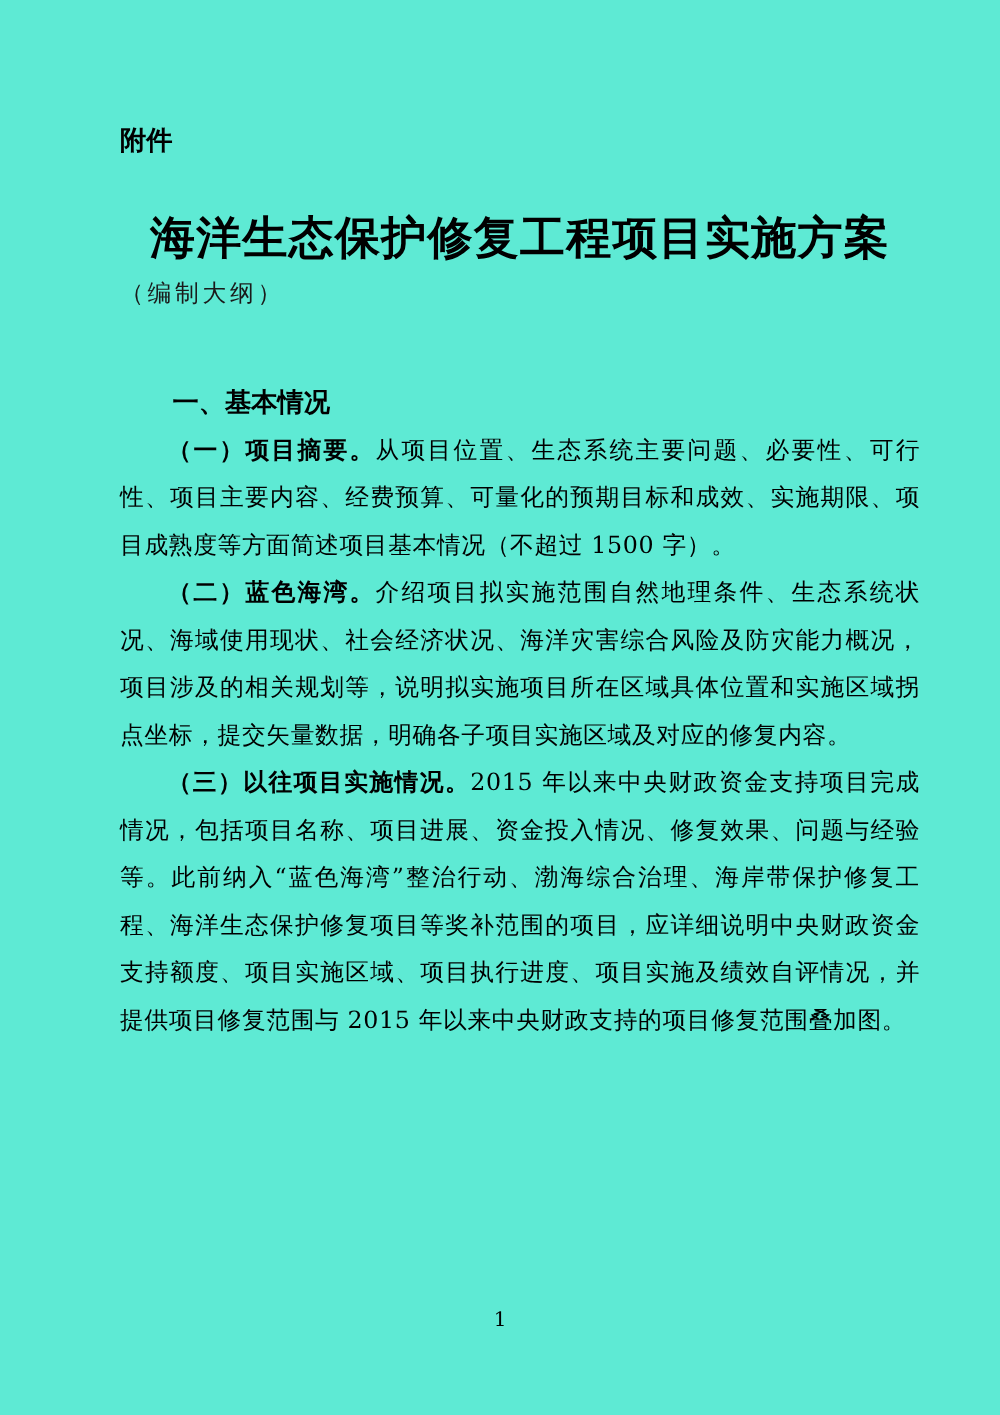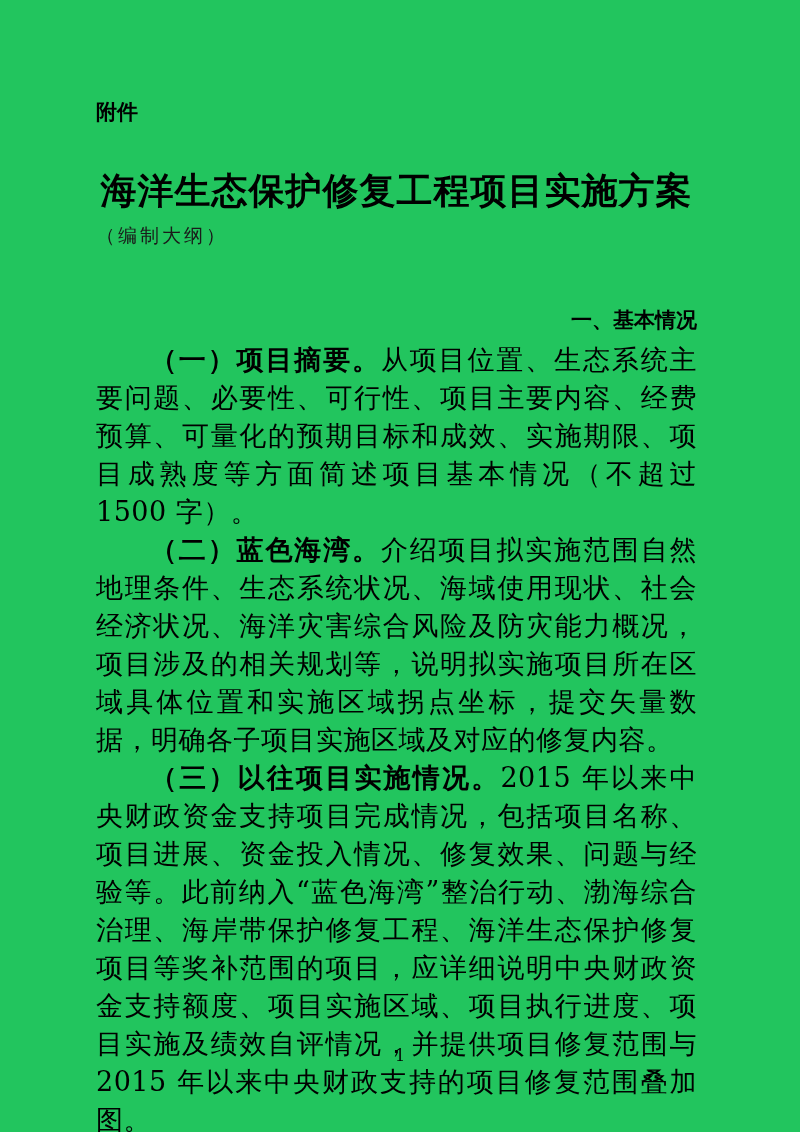--- a/index.html
+++ b/index.html
@@ -11,23 +11,23 @@
     width: 800px;
     height: 1132px;
     color: #000000;
     font-family: "DejaVu Serif", "Liberation Serif", serif;
   }
   .page {
     position: relative;
     width: 800px;
     height: 1132px;
     box-sizing: border-box;
-    padding: 100px 103px 0 96px;
+    padding: 100px 64px 0 96px;
     overflow: hidden;
-    background: #22c55e;
+    background: #5eead4;
   }
   .attachment {
     font-family: "DejaVu Sans", "Liberation Sans", sans-serif;
     font-weight: bold;
     font-size: 21px;
     line-height: 25px;
   }
   .doc-title {
     margin: 48px 0 0 0;
     text-align: center;
@@ -39,33 +39,32 @@
   }
   .doc-subtitle {
     margin-top: 16px;
     font-size: 19px;
     letter-spacing: 3px;
     line-height: 24px;
     color: #1a1a1a;
   }
   .section-heading {
     margin: 0;
-    font-family: Liberation Mono, monospace;
+    font-family: Liberation Serif, serif;
     font-weight: bold;
     font-size: 21px;
     line-height: 38px;
     text-indent: 2em;
-    text-align: right;
   }
   .section-heading.first {
     margin-top: 56px;
   }
   .para {
     margin: 0;
-    font-size: 27px;
+    font-size: 19px;
     line-height: 38px;
     text-align: justify;
     text-indent: 2em;
     letter-spacing: 0.5px;
   }
   .para .lead {
     font-weight: bold;
   }
   .page-number {
     position: absolute;

